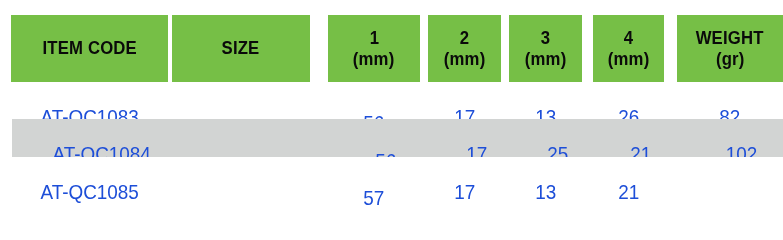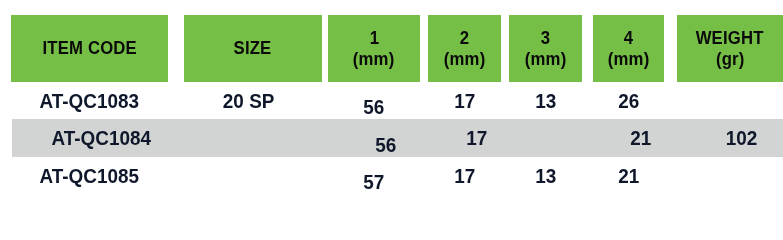--- a/index.html
+++ b/index.html
@@ -52,21 +52,21 @@
     line-height: 1.08;
     transform: scaleX(0.88);
     white-space: nowrap;
   }
   .hcell .htitle { font-size: 19px; }
   .hcell .hunit  { font-size: 19px; }
   .hcell.two-line .htitle { font-size: 19px; }
 
   
   .h-item   { left: 11px;  width: 157px; }
-  .h-size   { left: 184px; width: 138px; }
+  .h-size   { left: 172px; width: 138px; }
   .h-d1     { left: 328px; width: 92px;  }
   .h-d2     { left: 428px; width: 73px;  }
   .h-d3     { left: 509px; width: 73px;  }
   .h-d4     { left: 593px; width: 71px;  }
   .h-weight { left: 677px; width: 106px; }
 
   
   .row {
     position: absolute;
     left: 0;
@@ -82,28 +82,28 @@
     position: absolute;
     left: 11px;
     top: 0;
     right: 0;
     height: 100%;
     background: inherit;
   }
 
   .cell {
     position: absolute;
-    top: 0;
+    top: 16px;
     height: 100%;
     display: flex;
     align-items: center;
     justify-content: center;
-    color: #0f172a;
+    color: #1d4ed8;
     font-size: 21px;
-    font-weight: bold;
+    font-weight: normal;
     font-family: "Liberation Sans Narrow", "Liberation Sans", "DejaVu Sans Condensed", sans-serif;
     transform-origin: center center;
     white-space: nowrap;
   }
   .cell span { display: inline-block; transform: scaleX(0.9); }
 
   
   .c-item   { left: 11px;  width: 157px; }
   .c-size   { left: 180px; width: 138px; }
   .c-d1     { left: 328px; width: 92px; align-items: flex-end;  }
@@ -152,48 +152,51 @@
       <div class="hunit">(gr)</div>
     </div>
 
   </div>
 
   <div class="row row-0">
     <div class="band"></div>
     <div class="cell c-item">
         <span>AT-QC1083</span>
       </div>
-    <div class="cell c-size">
-        <span>20 SP</span>
-      </div>
     <div class="cell c-d1">
         <span>56</span>
       </div>
     <div class="cell c-d2">
         <span>17</span>
       </div>
     <div class="cell c-d3">
         <span>13</span>
       </div>
     <div class="cell c-d4">
         <span>26</span>
+      </div>
+    <div class="cell c-weight">
+        <span>82</span>
       </div>
   </div>
 
   <div class="row row-1 alt">
     <div class="band"></div>
     <div class="cell c-item">
         <span>AT-QC1084</span>
       </div>
     <div class="cell c-d1">
         <span>56</span>
       </div>
     <div class="cell c-d2">
         <span>17</span>
       </div>
+    <div class="cell c-d3">
+        <span>25</span>
+      </div>
     <div class="cell c-d4">
         <span>21</span>
       </div>
     <div class="cell c-weight">
         <span>102</span>
       </div>
   </div>
 
   <div class="row row-2">
     <div class="band"></div>

